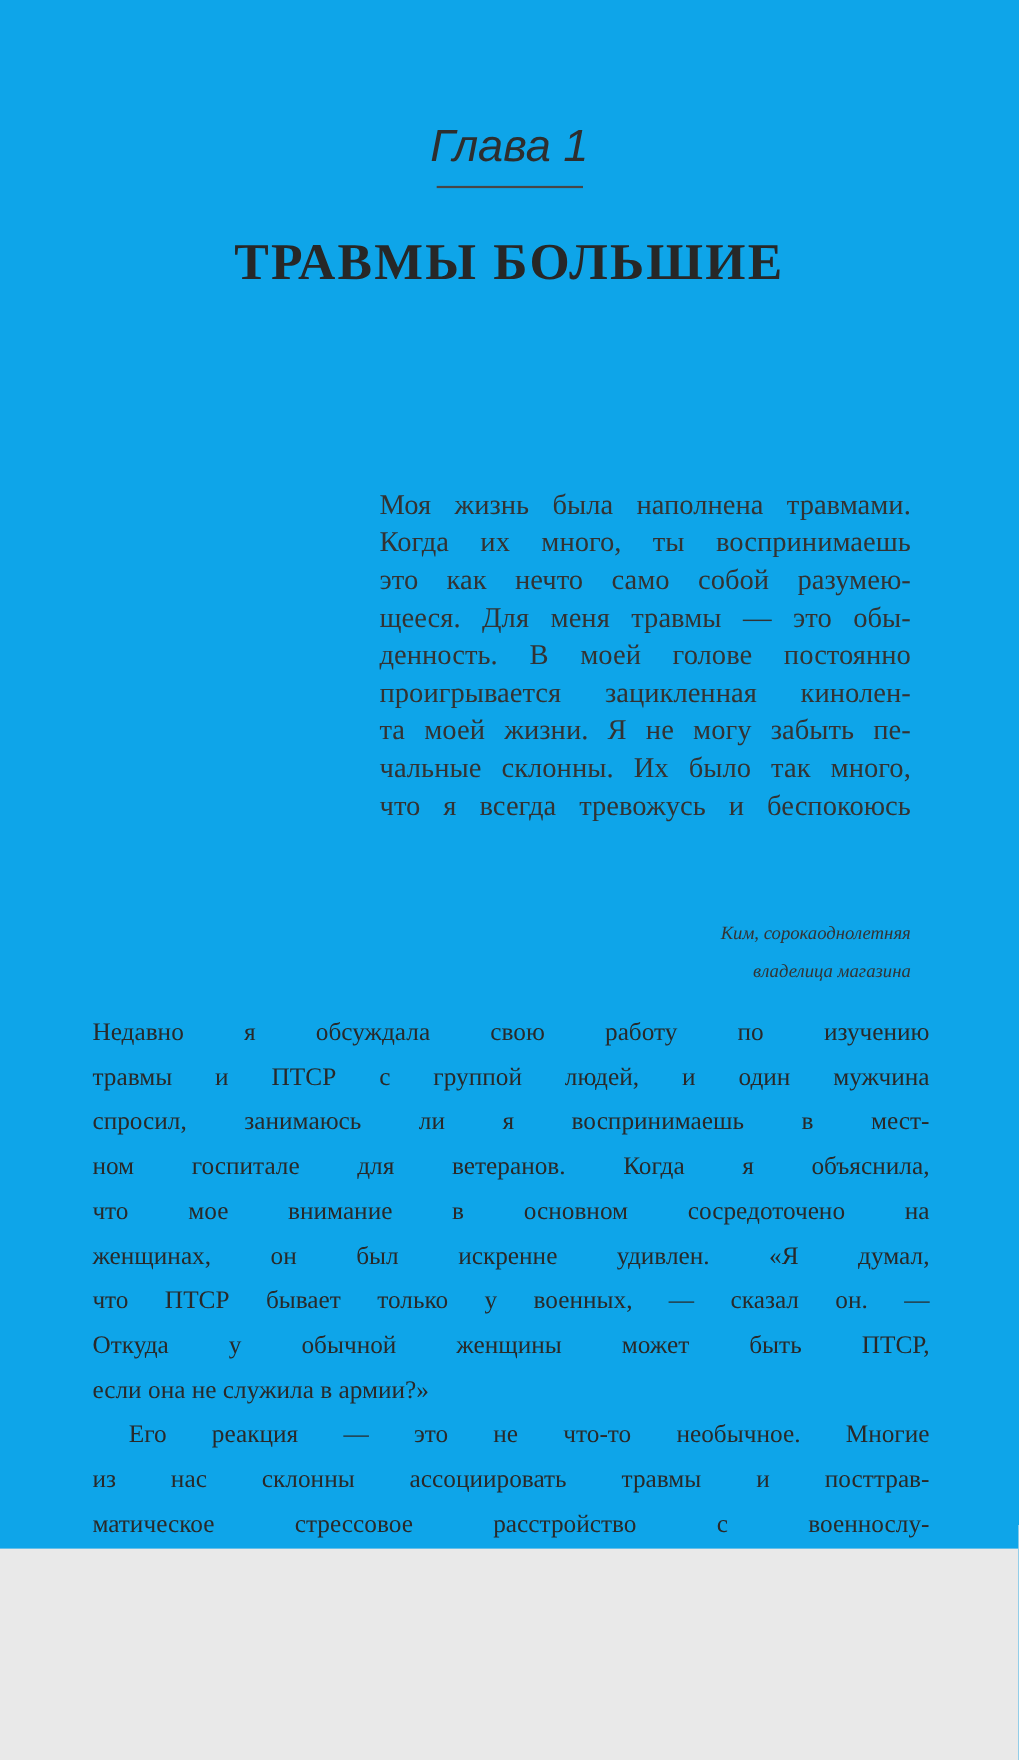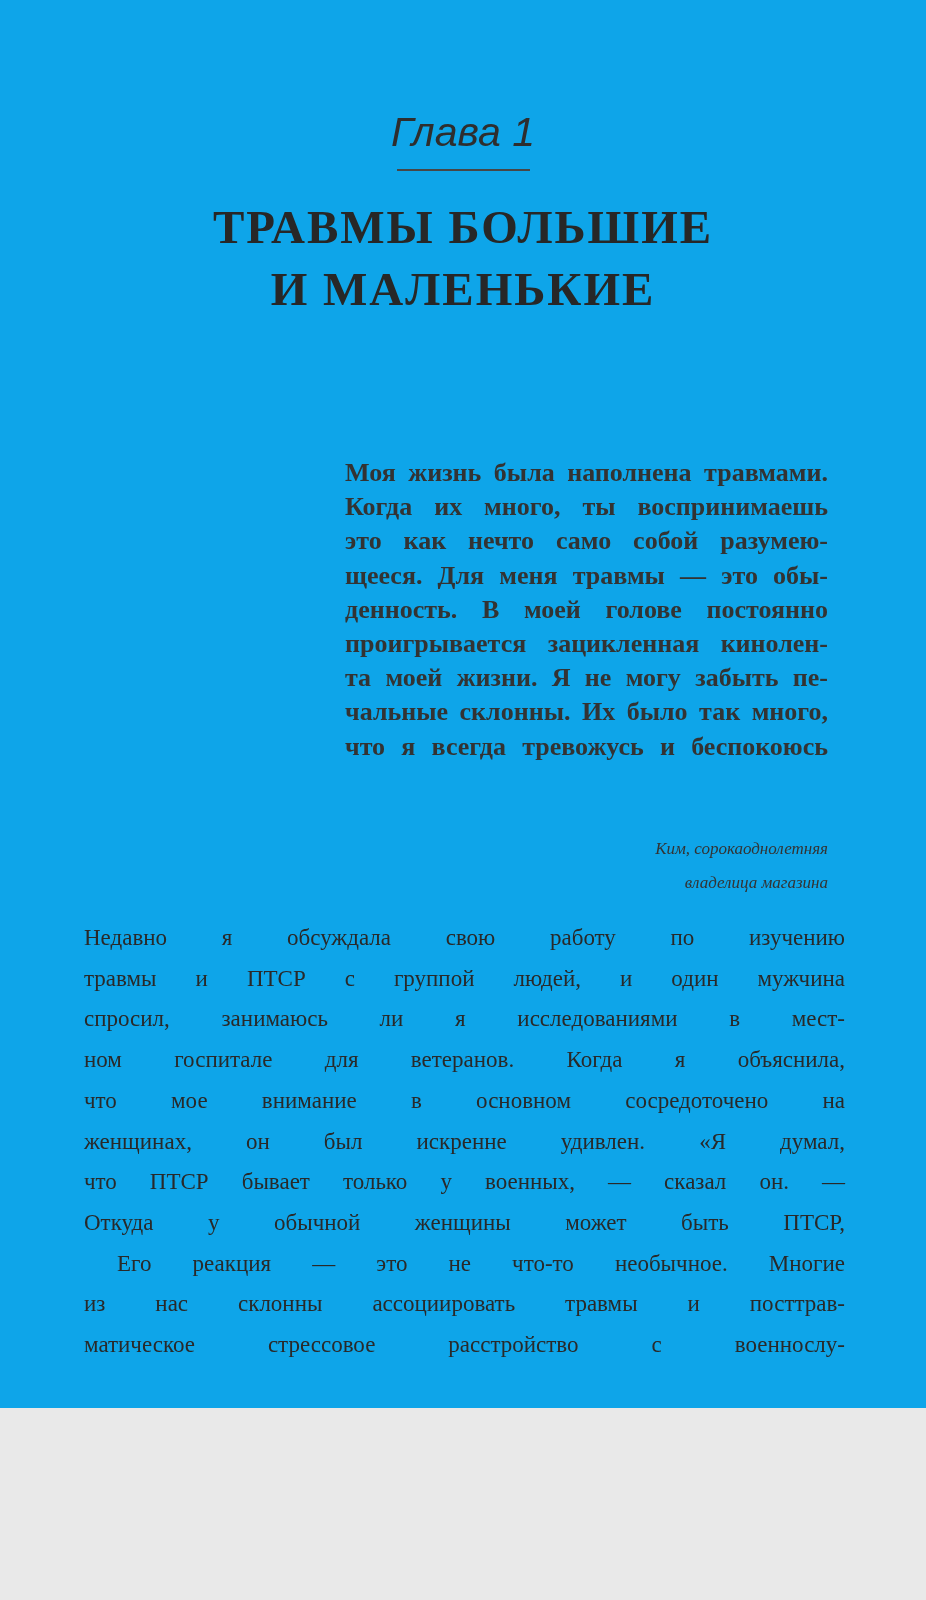--- a/index.html
+++ b/index.html
@@ -42,32 +42,31 @@
     width: 100%;
     margin: 0;
     text-align: center;
     font-family: "Liberation Serif", serif;
     font-weight: 700;
     font-size: 47px;
     line-height: 62px;
     letter-spacing: 2px;
     color: #272727;
   }
-  .chapter-title span { display: block; }
+  .chapter-title span { display: block; margin-top: 12px; }
 
   
   .epigraph {
     position: absolute;
-    top: 456px;
+    top: 442px;
     left: 345px;
     width: 483px;
     font-size: 26px;
     line-height: 34.2px;
     color: #333;
-    font-weight: bold;
   }
   .epigraph .line {
     text-align: justify;
     text-align-last: justify;
   }
   .attribution {
     position: absolute;
     top: 832px;
     left: 345px;
     width: 483px;
@@ -116,21 +115,20 @@
 
 <div class="page">
 
   <div class="chapter-head">
     <div class="chapter-label">Глава 1</div>
     <div class="chapter-rule"></div>
   </div>
 
   <h1 class="chapter-title">
     <span>ТРАВМЫ БОЛЬШИЕ</span>
-    <span>И МАЛЕНЬКИЕ</span>
   </h1>
 
   <blockquote class="epigraph" style="margin:0;">
     <div class="line">Моя жизнь была наполнена травмами.</div>
     <div class="line">Когда их много, ты воспринимаешь</div>
     <div class="line">это как нечто само собой разумею-</div>
     <div class="line">щееся. Для меня травмы — это обы-</div>
     <div class="line">денность. В моей голове постоянно</div>
     <div class="line">проигрывается зацикленная кинолен-</div>
     <div class="line">та моей жизни. Я не могу забыть пе-</div>
@@ -140,26 +138,27 @@
 
   <div class="attribution">
     <div>Ким, сорокаоднолетняя</div>
     <div>владелица магазина</div>
   </div>
 
   <div class="body-text">
 
     <div class="line">Недавно я обсуждала свою работу по изучению</div>
     <div class="line">травмы и ПТСР с группой людей, и один мужчина</div>
-    <div class="line">спросил, занимаюсь ли я исследованиями в мест-</div>
+    <div class="line">спросил, занимаюсь ли я воспринимаешь в мест-</div>
     <div class="line">ном госпитале для ветеранов. Когда я объяснила,</div>
     <div class="line">что мое внимание в основном сосредоточено на</div>
     <div class="line">женщинах, он был искренне удивлен. «Я думал,</div>
     <div class="line">что ПТСР бывает только у военных, — сказал он. —</div>
     <div class="line">Откуда у обычной женщины может быть ПТСР,</div>
+    <div class="line short">если она не служила в армии?»</div>
 
     <div class="line indent">Его реакция — это не что-то необычное. Многие</div>
     <div class="line">из нас склонны ассоциировать травмы и посттрав-</div>
     <div class="line">матическое стрессовое расстройство с военнослу-</div>
   </div>
 
   <div class="folio">11</div>
 
 </div>
 

